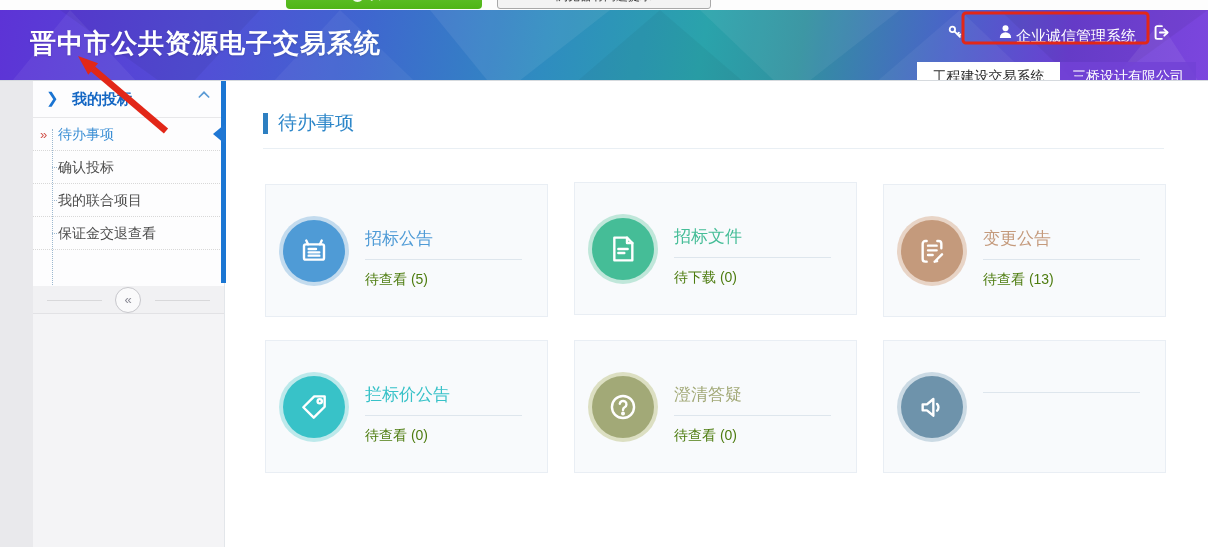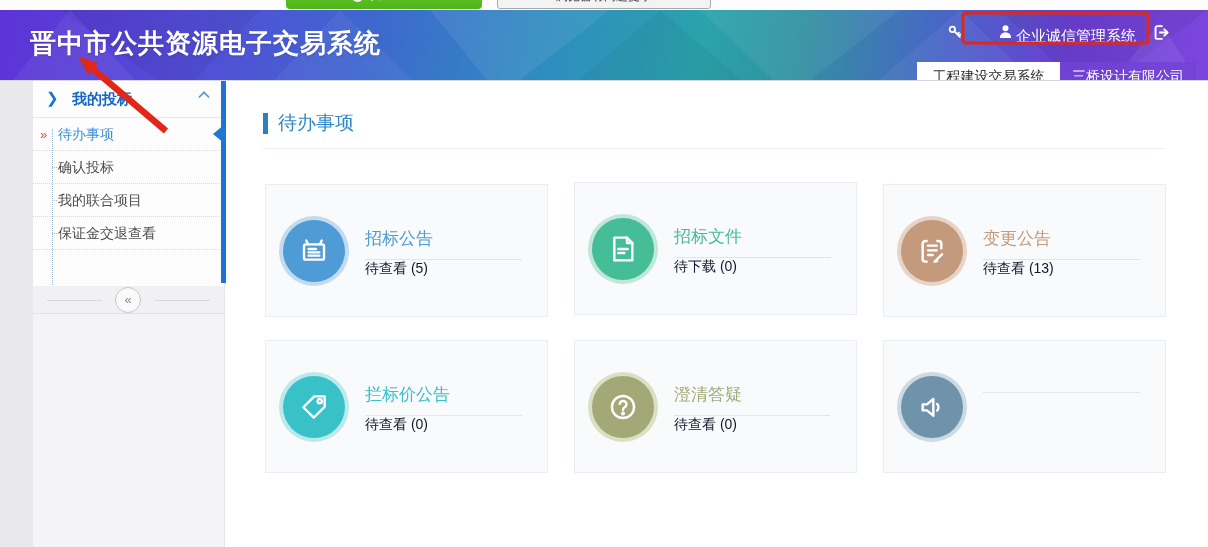--- a/index.html
+++ b/index.html
@@ -72,21 +72,21 @@
     border:1px solid #e9eef4; cursor:pointer;
   }
   .card-circle {
     position:absolute; left:17px; top:35px; width:62px; height:62px; border-radius:50%;
     background:var(--accent); box-shadow:0 0 0 4px var(--ring);
     display:flex; align-items:center; justify-content:center;
   }
   .card-body { position:absolute; left:99px; top:42px; width:170px; }
   .card-title { font-size:17px; font-weight:normal; color:var(--accent); }
   .card-divider { margin-top:9px; width:157px; border-bottom:1px solid #dee6ed; }
-  .card-status { margin-top:0; font-size:14px; color:#0f172a; }
+  .card-status { margin-top:11px; font-size:14px; color:#4d7c0f; }
   
   .annot { position:absolute; left:0; top:0; z-index:9; pointer-events:none; }
   svg.glyph { display:block; }
 </style>
 </head>
 <body>
 
 <div class="chrome-strip">
   <div class="strip-btn-green">
     <span class="dot"></span>

